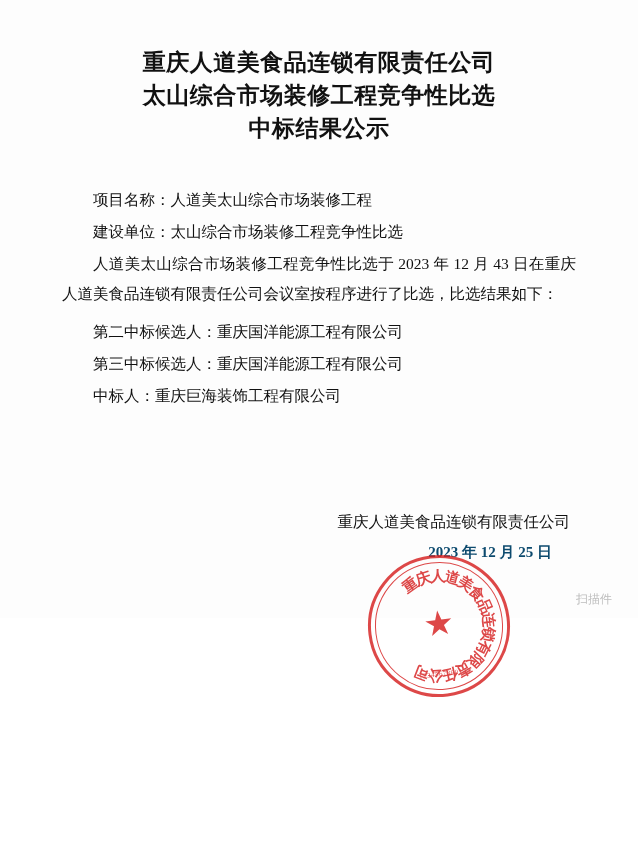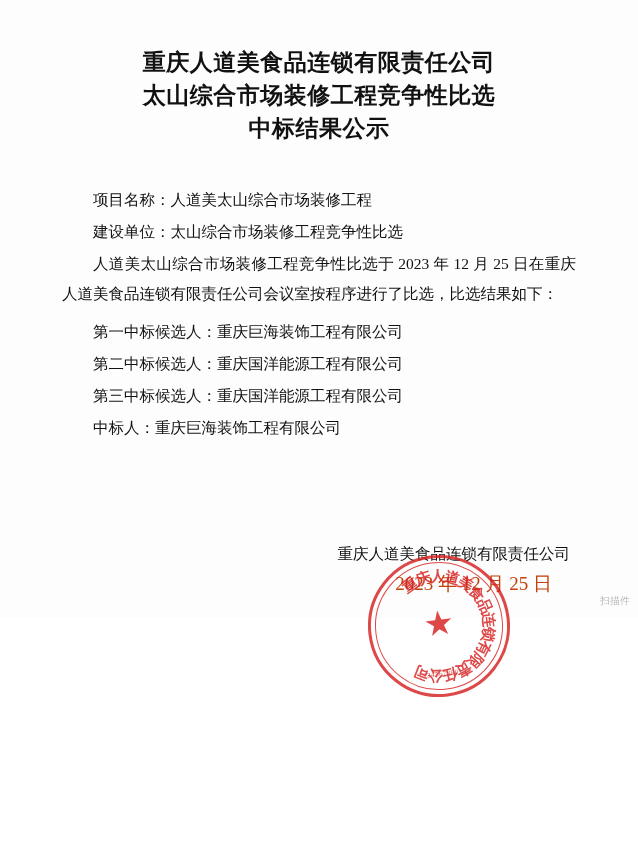--- a/index.html
+++ b/index.html
@@ -59,24 +59,25 @@
     margin-top: 96px;
     text-align: right;
     padding-right: 6px;
   }
   .sig-line {
     font-size: 15.5px;
     line-height: 30px;
     color: #111;
   }
   .sig-date {
-    font-size: 19px;
+    font-size: 15px;
     line-height: 30px;
-    color: #c2410c;
+    color: #0c4a6e;
     padding-right: 18px;
+    font-weight: bold;
   }
 
   
   .seal {
     position: absolute;
     left: 368px;
     top: 555px;
     width: 136px;
     height: 136px;
     border: 3px solid #d62020;
@@ -133,48 +134,47 @@
     left: 0;
     bottom: 16px;
     width: 136px;
     text-align: center;
     font-size: 7px;
     letter-spacing: 0.5px;
     color: #d62020;
   }
   .page-footer {
     position: absolute;
-    right: 8px;
+    right: 26px;
     bottom: 10px;
-    font-size: 10px;
+    font-size: 12px;
     color: #bdbdbd;
   }
 </style>
 </head>
 <body>
 
 <div class="page">
 
   <div class="doc-body">
 
     <div class="title-block">
       <div class="title-line">重庆人道美食品连锁有限责任公司</div>
       <div class="title-line">太山综合市场装修工程竞争性比选</div>
       <div class="title-line">中标结果公示</div>
     </div>
 
     <div class="spacer-sm"></div>
 
     <p class="para indent">项目名称：人道美太山综合市场装修工程</p>
     <p class="para indent">建设单位：太山综合市场装修工程竞争性比选</p>
-    <p class="para indent">人道美太山综合市场装修工程竞争性比选于 2023 年 12 月 25 日在重庆人道美食品连锁有限责任公司会议室按程序进行了比选，比选结果如下：</p>
+    <p class="para indent">人道美太山综合市场装修工程竞争性比选于 2023 年 12 月 43 日在重庆人道美食品连锁有限责任公司会议室按程序进行了比选，比选结果如下：</p>
 
     <div class="spacer-sm"></div>
 
-    <p class="para indent">第一中标候选人：重庆巨海装饰工程有限公司</p>
     <p class="para indent">第二中标候选人：重庆国洋能源工程有限公司</p>
     <p class="para indent">第三中标候选人：重庆国洋能源工程有限公司</p>
     <p class="para indent">中标人：重庆巨海装饰工程有限公司</p>
 
     <div class="signature">
       <div class="sig-line">重庆人道美食品连锁有限责任公司</div>
       <div class="sig-date">2023 年 12 月 25 日</div>
     </div>
 
   </div>

